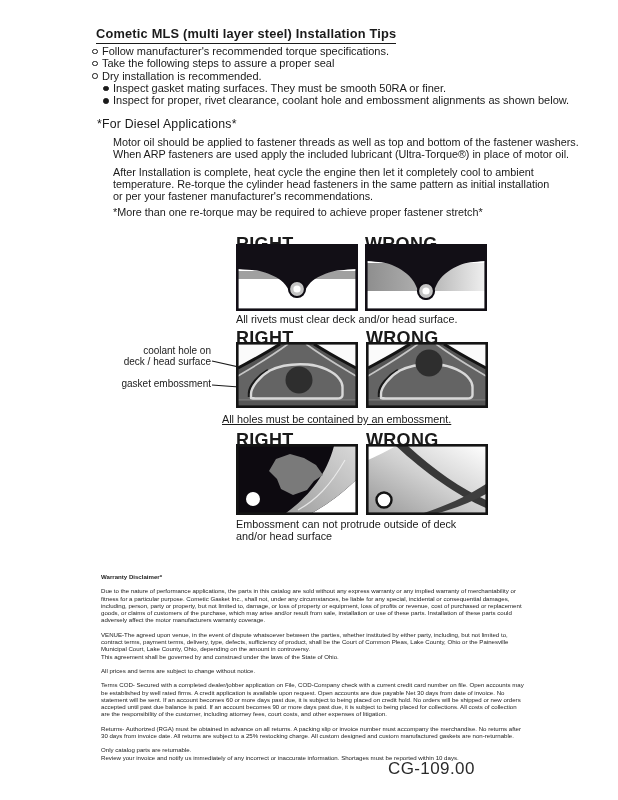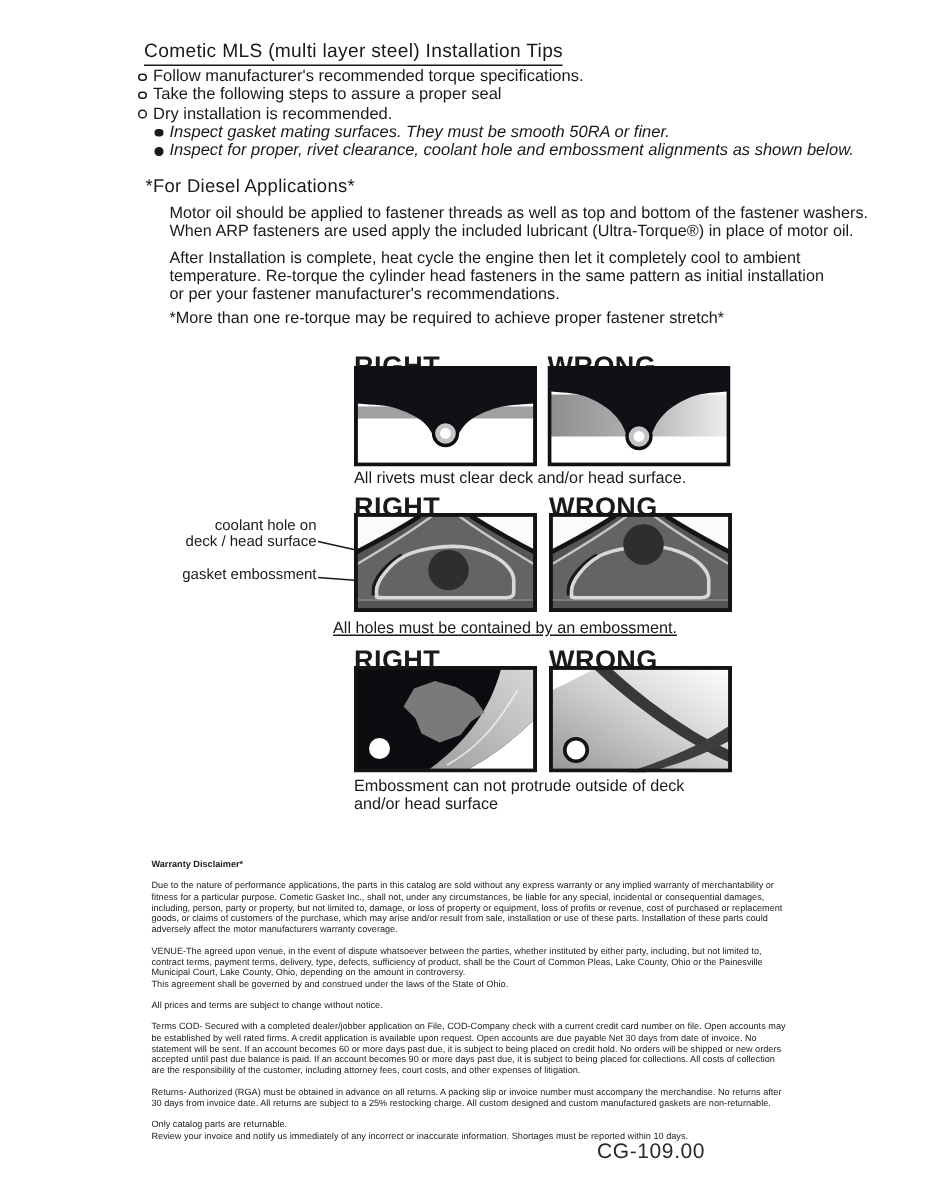--- a/index.html
+++ b/index.html
@@ -1,44 +1,44 @@
 <!DOCTYPE html>
 <html><head>
 <meta charset="utf-8">
 <style>
   html,body{margin:0;padding:0;background:#ffffff;}
   .page{position:relative;width:618px;height:800px;background:#ffffff;overflow:hidden;
         font-family:"Liberation Sans", sans-serif;color:#1a1a1a;}
   .abs{position:absolute;}
 
-  .title{left:96px;top:26px;font-size:12.8px;font-weight:normal;letter-spacing:.2px;
+  .title{left:96px;top:26px;font-size:12.8px;font-weight:bold;letter-spacing:.2px;
          border-bottom:1.6px solid #1a1a1a;padding-bottom:2px;}
 
   .tips{left:92px;top:45px;width:510px;font-size:11px;line-height:12.3px;}
   .tip{position:relative;padding-left:10px;}
   .tip .mk{position:absolute;left:0;top:3.5px;width:3.5px;height:3.5px;border:1px solid #1a1a1a;
            border-radius:50%;background:#fff;}
-  .tip.sub{margin-left:11px;font-style:italic;}
+  .tip.sub{margin-left:11px;}
   .tip.sub .mk{background:#1a1a1a;border-color:#1a1a1a;top:4px;}
 
   .diesel-h{left:97px;top:117px;font-size:12.3px;font-weight:normal;letter-spacing:.2px;}
   .para{left:97px;width:505px;font-size:10.8px;line-height:12.1px;white-space:pre-line;margin-left:16px;}
   .p1{top:136px;} .p2{top:166px;} .pnote{top:206px;}
 
   .rw-label{width:122px;text-align:left;font-size:18px;font-weight:bold;letter-spacing:.3px;}
   .caption{font-size:10.8px;line-height:12px;white-space:pre-line;}
   .panel{display:block;}
 
   .ann{width:115px;text-align:right;font-size:10px;line-height:11px;white-space:pre-line;}
 
   .disclaimer{left:101px;top:573px;width:424px;font-size:6.1px;line-height:7.3px;color:#222;}
   .disclaimer .dh{font-weight:bold;margin:0 0 7px 0;}
   .disclaimer p{margin:0 0 7px 0;white-space:pre-line;}
 
-  .pagecode{left:398px;top:759px;font-size:14px;letter-spacing:.4px;color:#2a2a2a;}
+  .pagecode{left:388px;top:759px;font-size:17px;letter-spacing:.4px;color:#2a2a2a;}
 </style>
 </head>
 <body>
 
 <div class="page">
 
   <div class="abs title">Cometic MLS (multi layer steel) Installation Tips</div>
 
   <div class="abs tips">
     <div class="tip">

